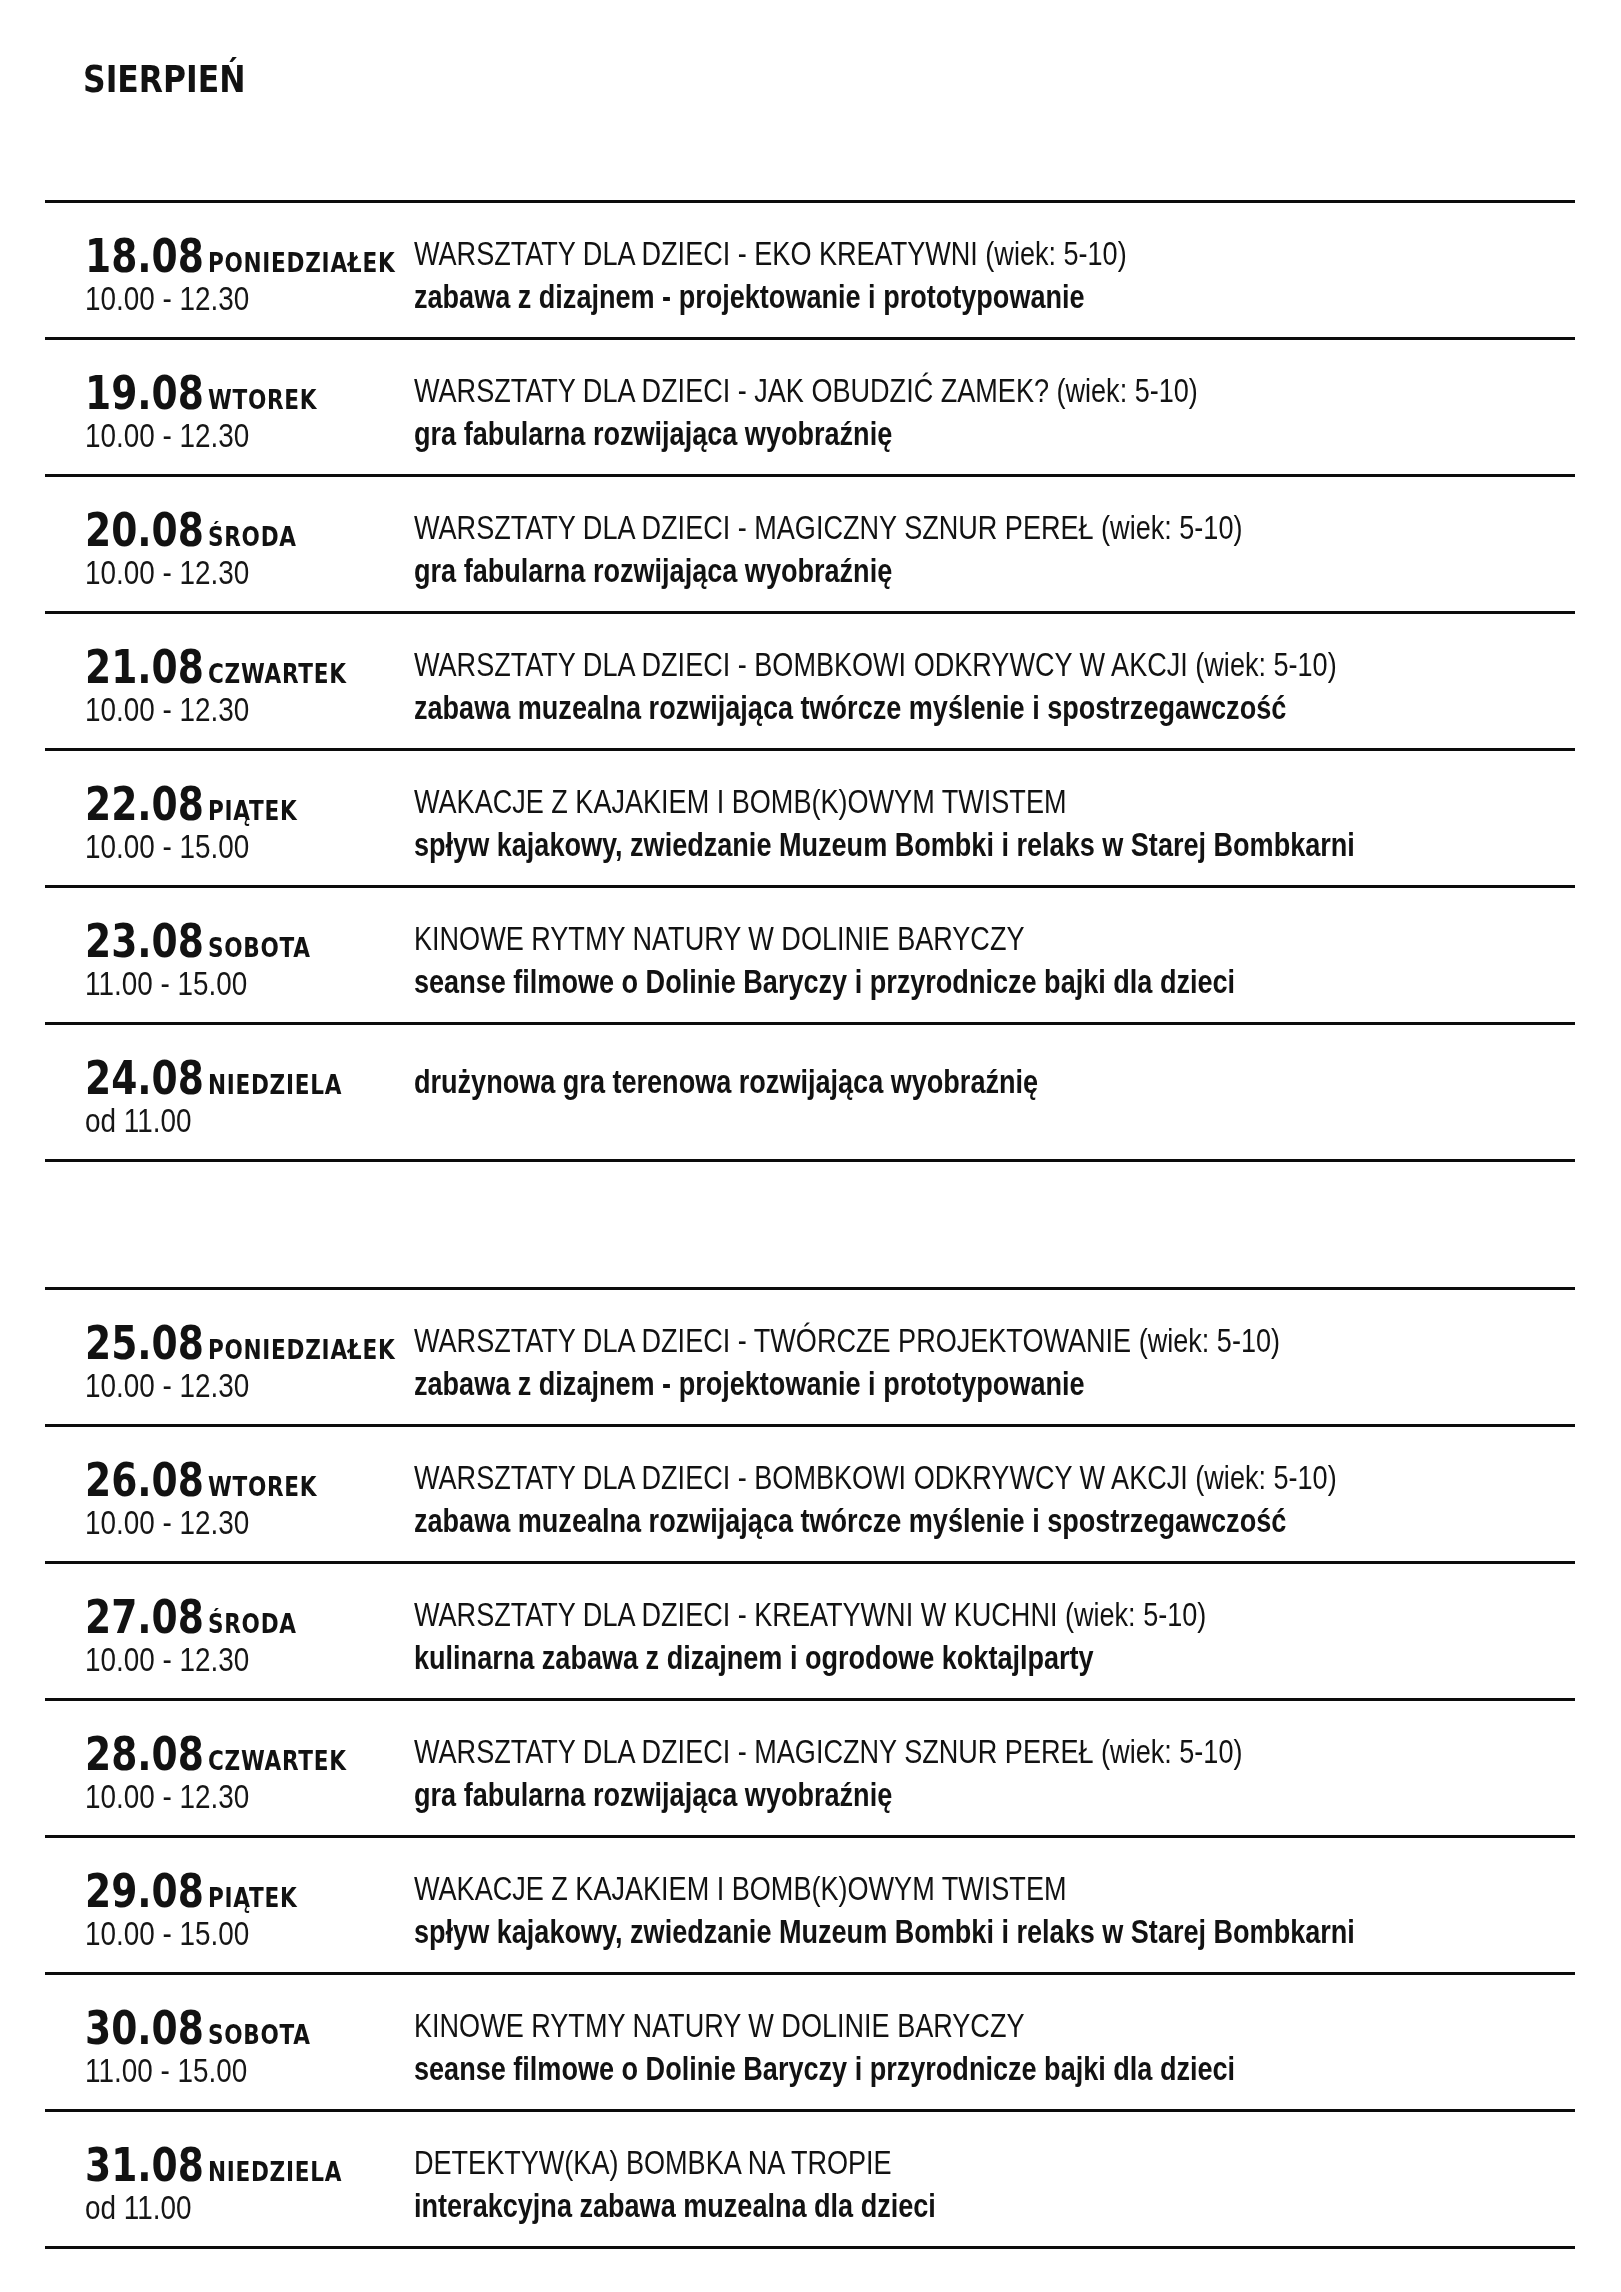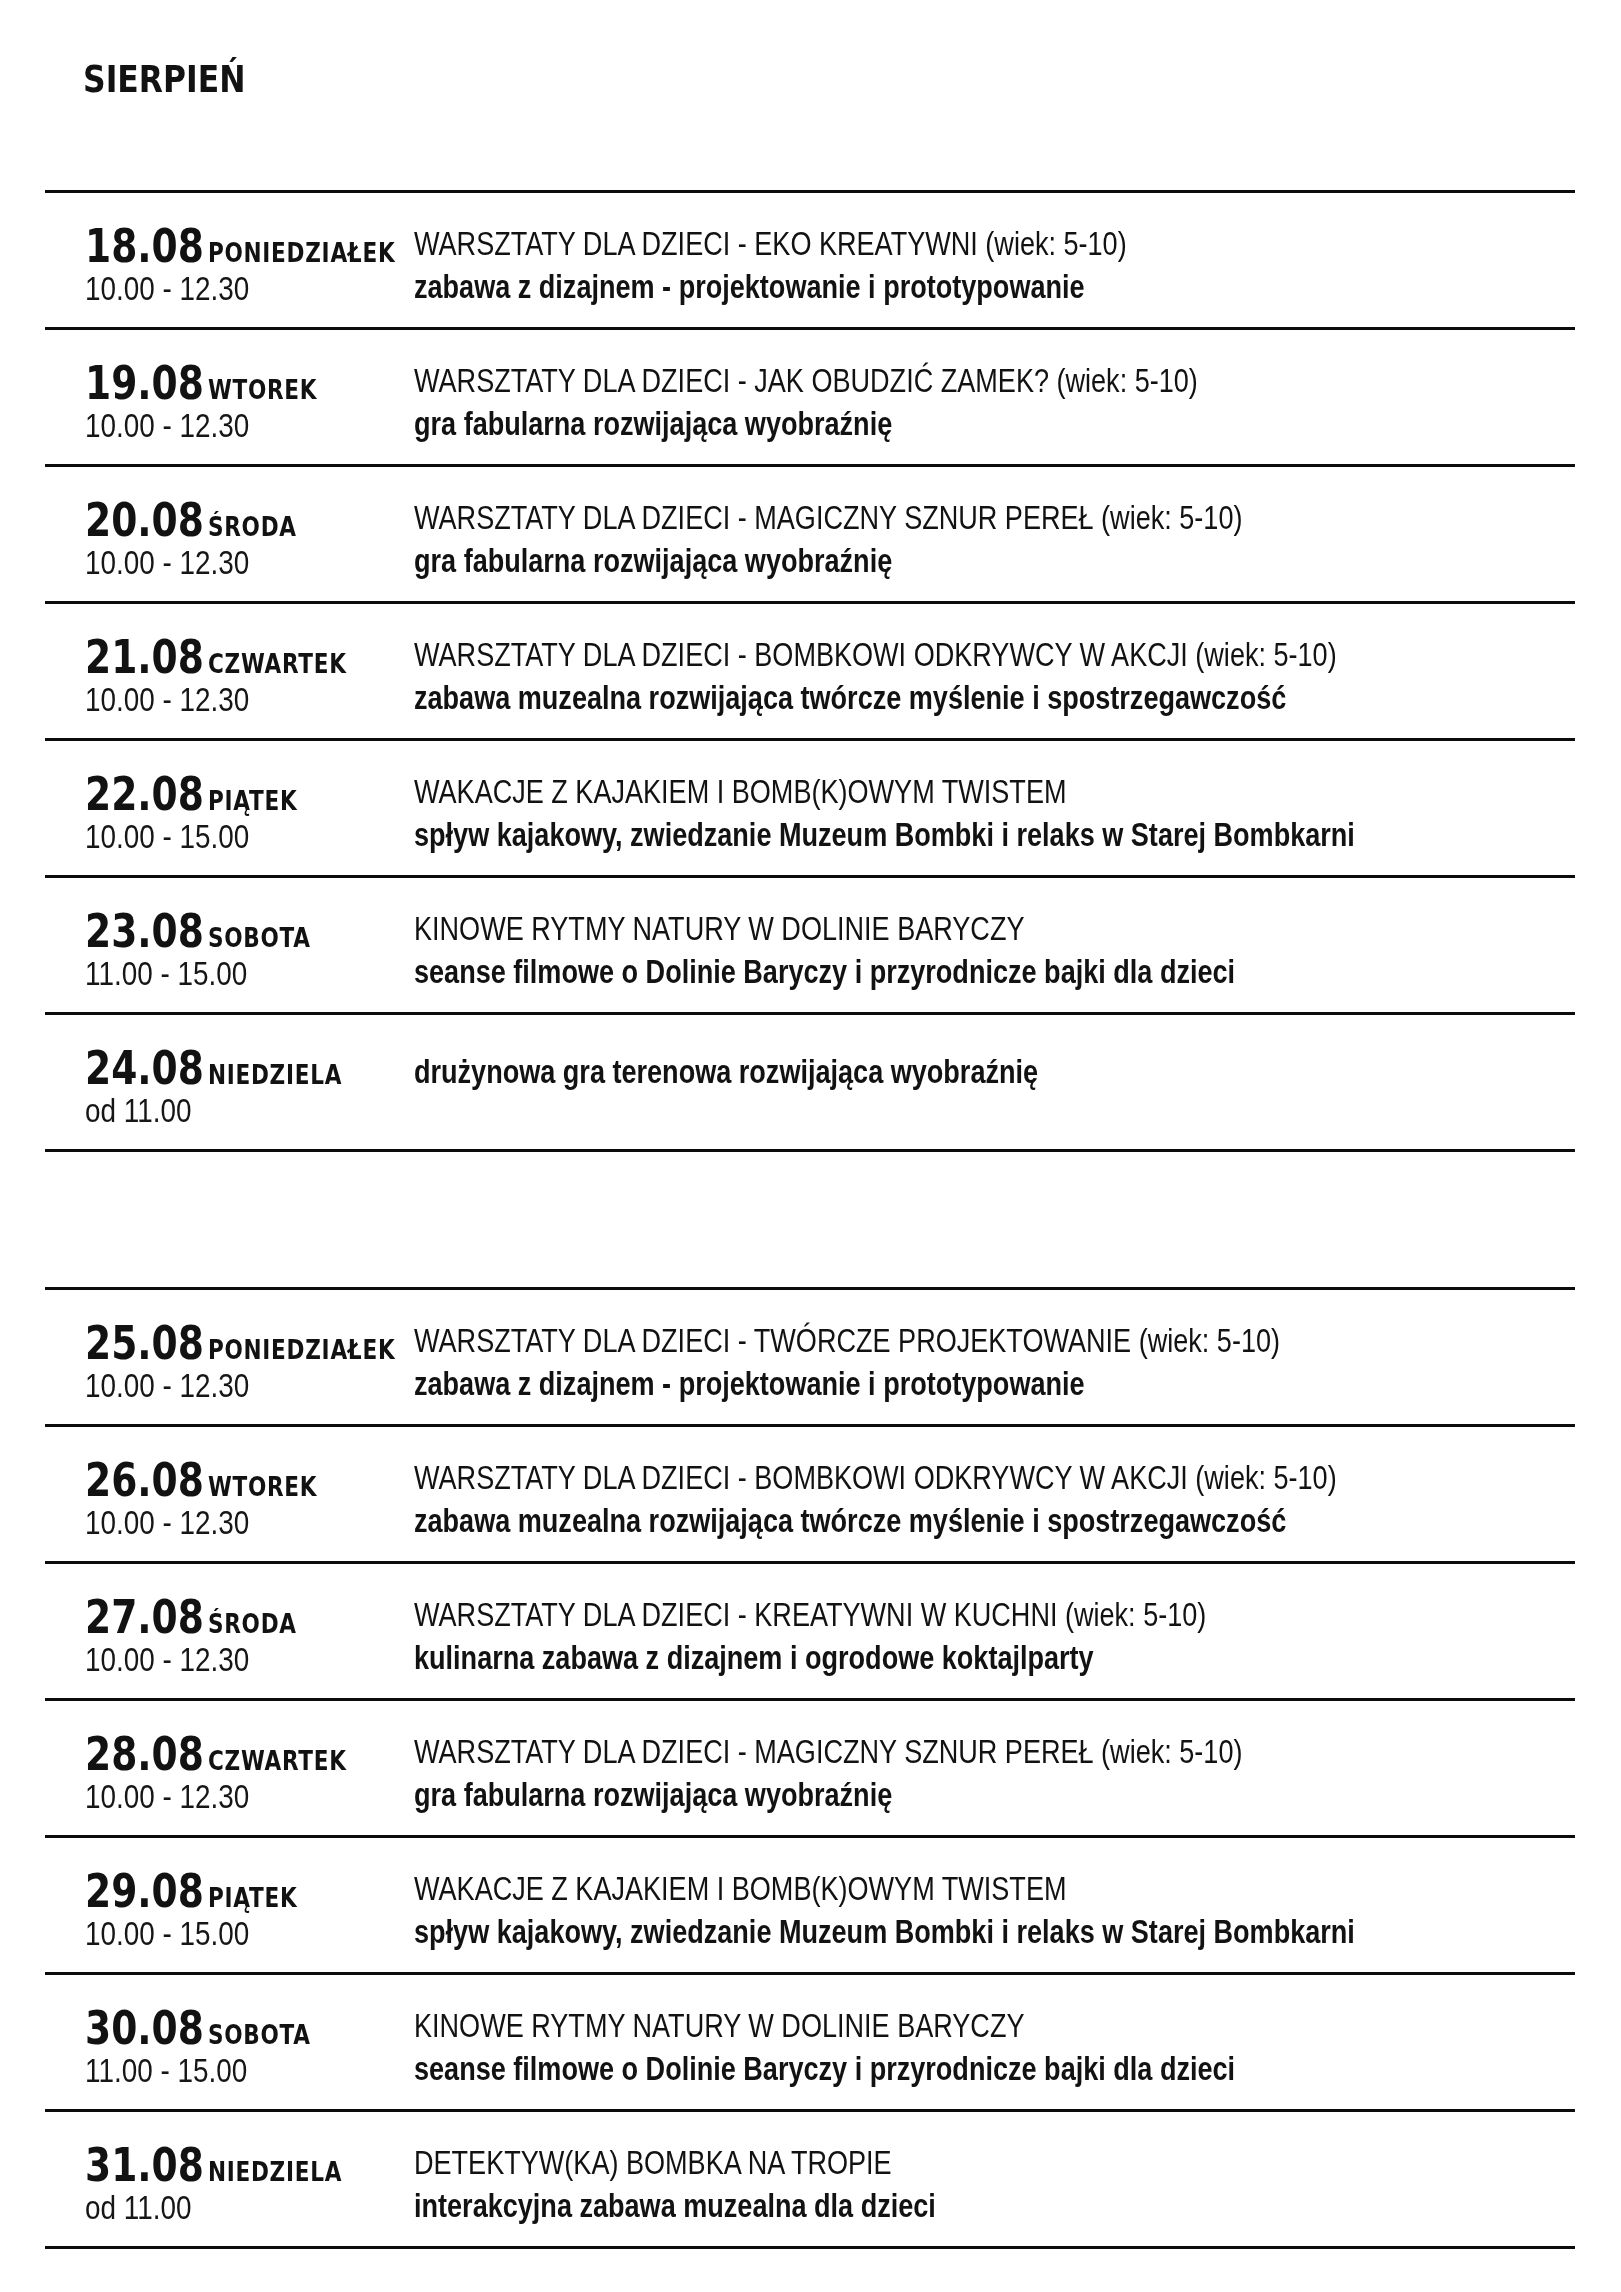--- a/index.html
+++ b/index.html
@@ -35,21 +35,21 @@
     font-size: 37px;
     line-height: 1;
   }
 
   .sheet {
     position: absolute;
     left: 45px;
     width: 1530px;
     border-bottom: 3.6px solid #0c0c0c;
   }
-  .sheet-1 { top: 190px; }
+  .sheet-1 { top: 200px; }
   .sheet-2 { top: 1287px; }
 
   .row {
     box-sizing: border-box;
     height: 137px;
     border-top: 3.6px solid #0c0c0c;
     padding: 29px 0 0 40px;
     display: flex;
     align-items: flex-start;
   }

